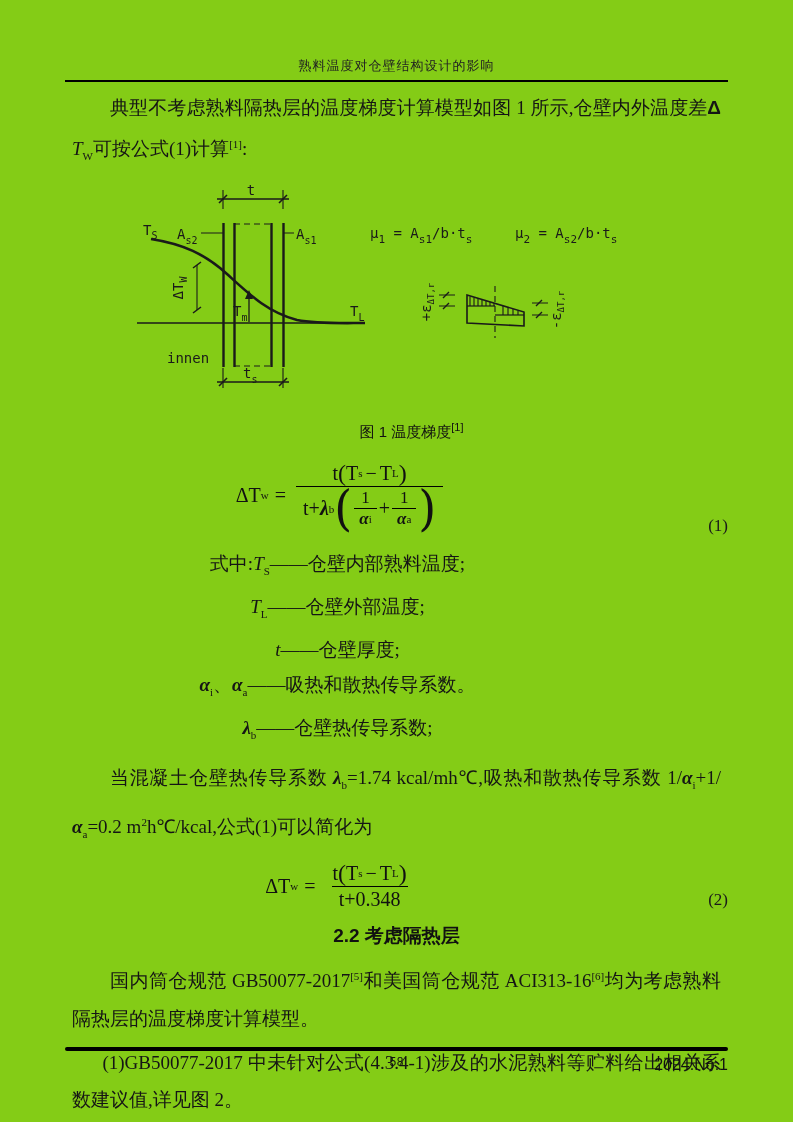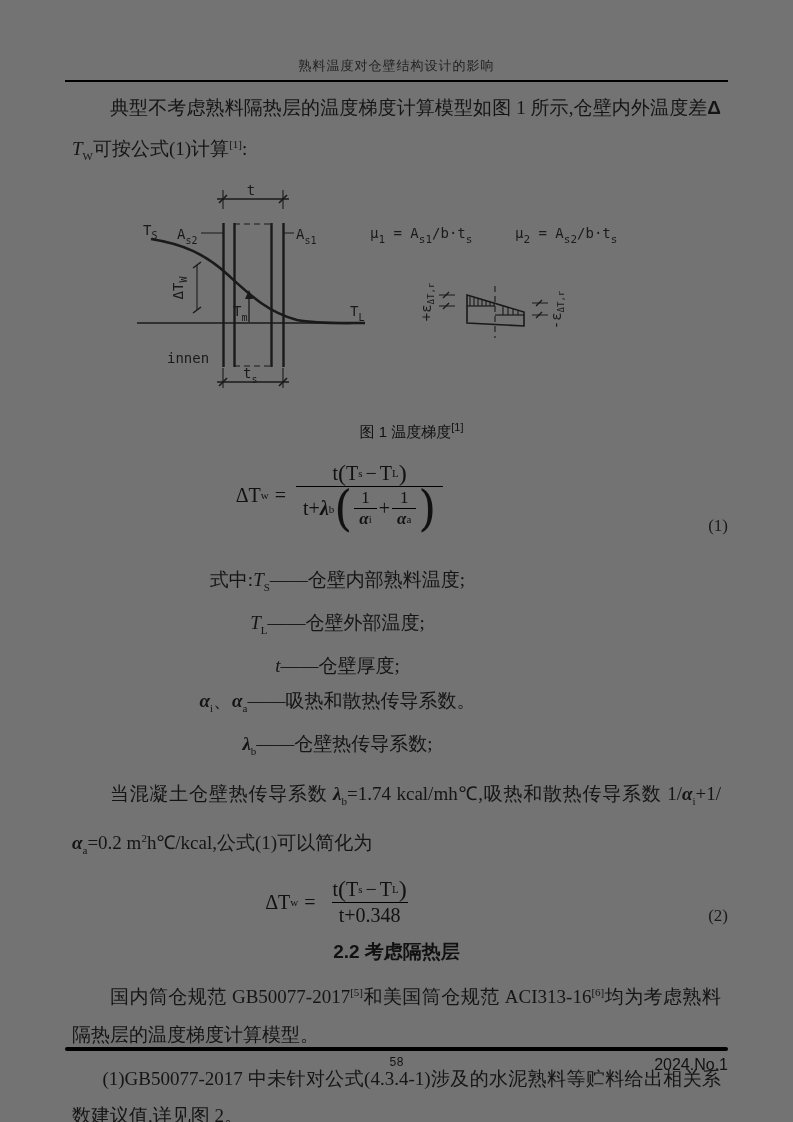--- a/index.html
+++ b/index.html
@@ -1,16 +1,16 @@
 <!DOCTYPE html>
 <html><head>
 <meta charset="utf-8">
 <style>
   html,body{margin:0;padding:0;background:#e8e8e8;}
-  .page{position:relative;width:793px;height:1122px;background:#737373;color:#111;
+  .page{position:relative;width:793px;height:1122px;background:#84cc16;color:#111;
         font-family:"Liberation Serif",serif;overflow:hidden;margin:0 auto;}
   .content{position:absolute;left:65px;top:0;width:663px;}
   .header-title{margin-top:57px;text-align:center;font-size:13px;letter-spacing:1px;color:#222;}
   .header-rule{border-top:2px solid #000;margin-top:5px;}
   .para{font-size:19px;line-height:37px;text-align:justify;margin:7px;color:#151515;}
   .indent{text-indent:2em;}
   .p1{margin-top:7px;}
   sup{font-size:11px;}
   sub.m{font-size:11px;}
   .vr{font-style:italic;}
@@ -31,21 +31,21 @@
   .frac{display:inline-flex;flex-direction:column;align-items:center;margin:0 4px;}
   .num,.den{padding:1px 7px;display:inline-flex;align-items:center;justify-content:center;}
   .frac .den{border-top:1.6px solid #000;}
   .sfrac{font-size:17px;margin:0 2px;}
   .sfrac .num,.sfrac .den{padding:0 5px;}
   .bigp{font-size:46px;font-weight:400;line-height:.82;font-family:"DejaVu Serif",serif;transform:scaleY(1.05);}
   .mp{font-size:24px;line-height:1;}
   .eqgap{margin:0 6px;}
   .eq-num{position:absolute;right:0;bottom:2px;font-size:17px;color:#1a1a1a;}
   
-  .where{margin-top:24px;padding-right:118px;text-align:center;font-size:19px;color:#151515;}
+  .where{margin-top:8px;padding-right:118px;text-align:center;font-size:19px;color:#151515;}
   .where-line{line-height:35px;}
   
   .sec{margin:11px 0 0;font-size:19px;font-weight:bold;font-family:"Liberation Sans",sans-serif;color:#111;text-align:center;}
   .p3{margin-top:9px;}
   
   .footer-rule{position:absolute;left:65px;right:65px;top:1047px;border-top:4px solid #000;border-radius:2px;}
   .footer-page{position:absolute;left:0;right:0;top:1056px;text-align:center;font-size:12px;
                font-family:Liberation Mono, monospace;color:#111;}
   .footer-issue{position:absolute;right:65px;top:1056px;font-size:16px;
                 font-family:"Liberation Sans",sans-serif;color:#111;}

